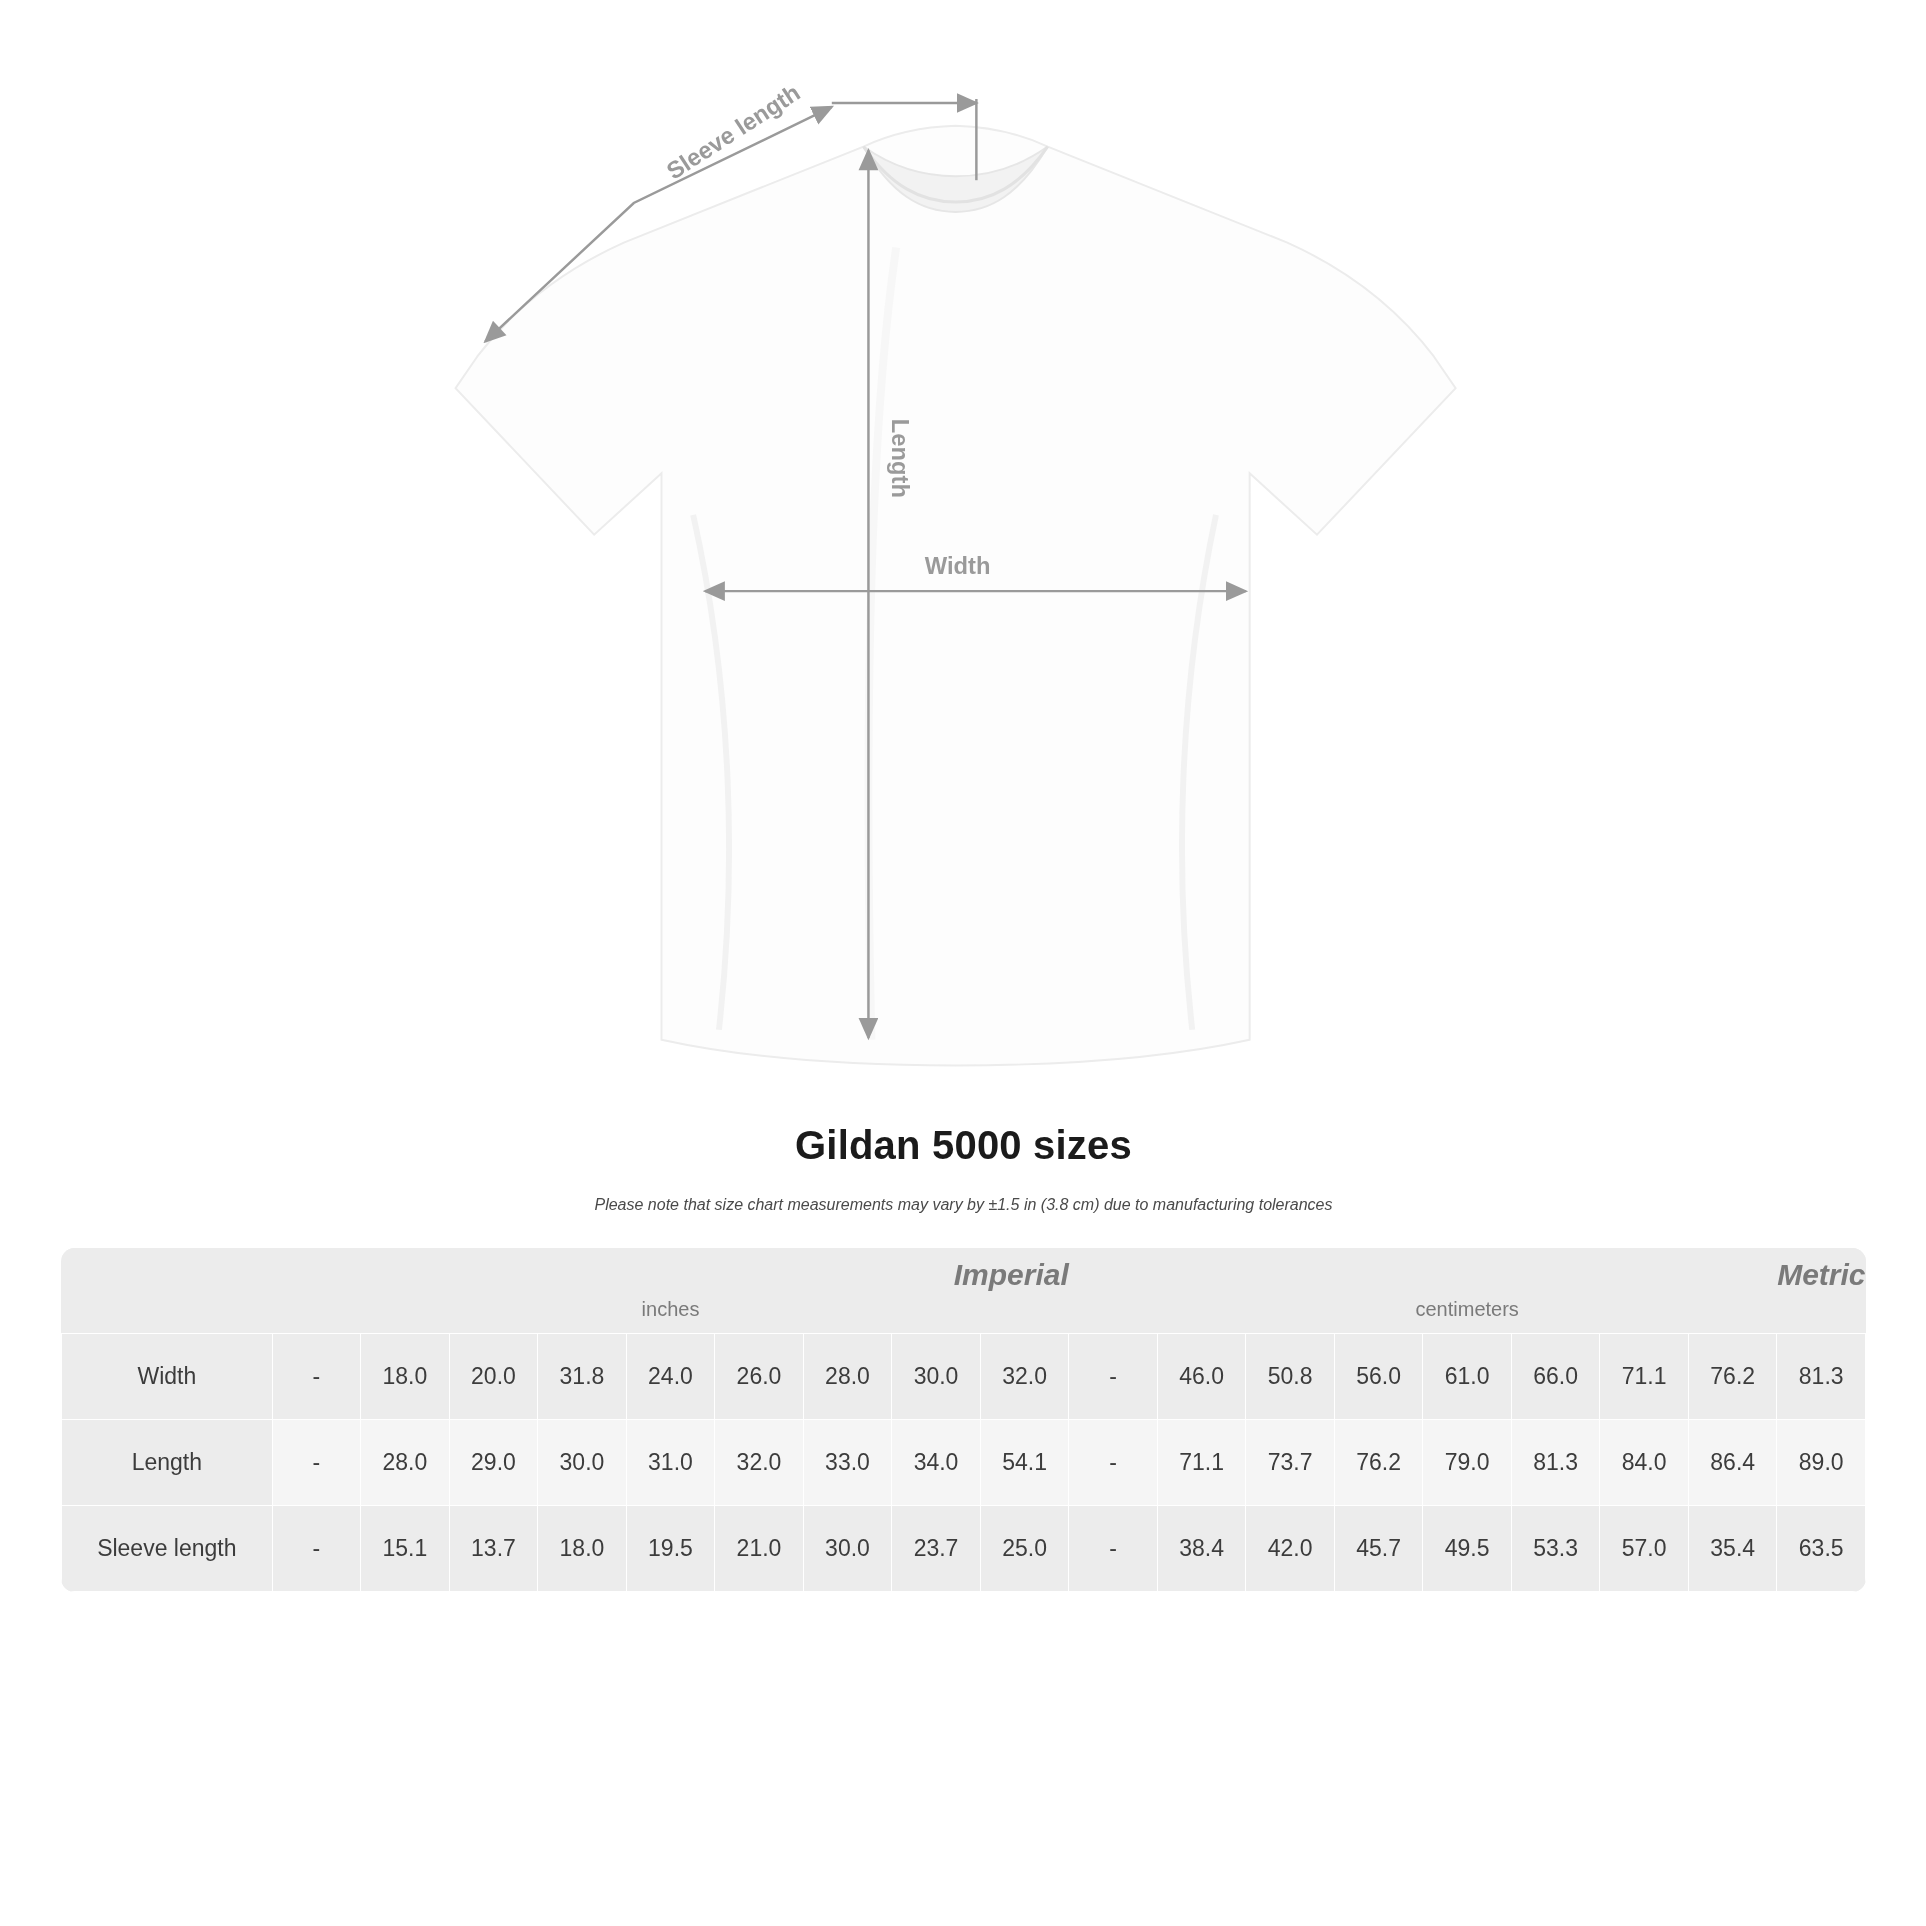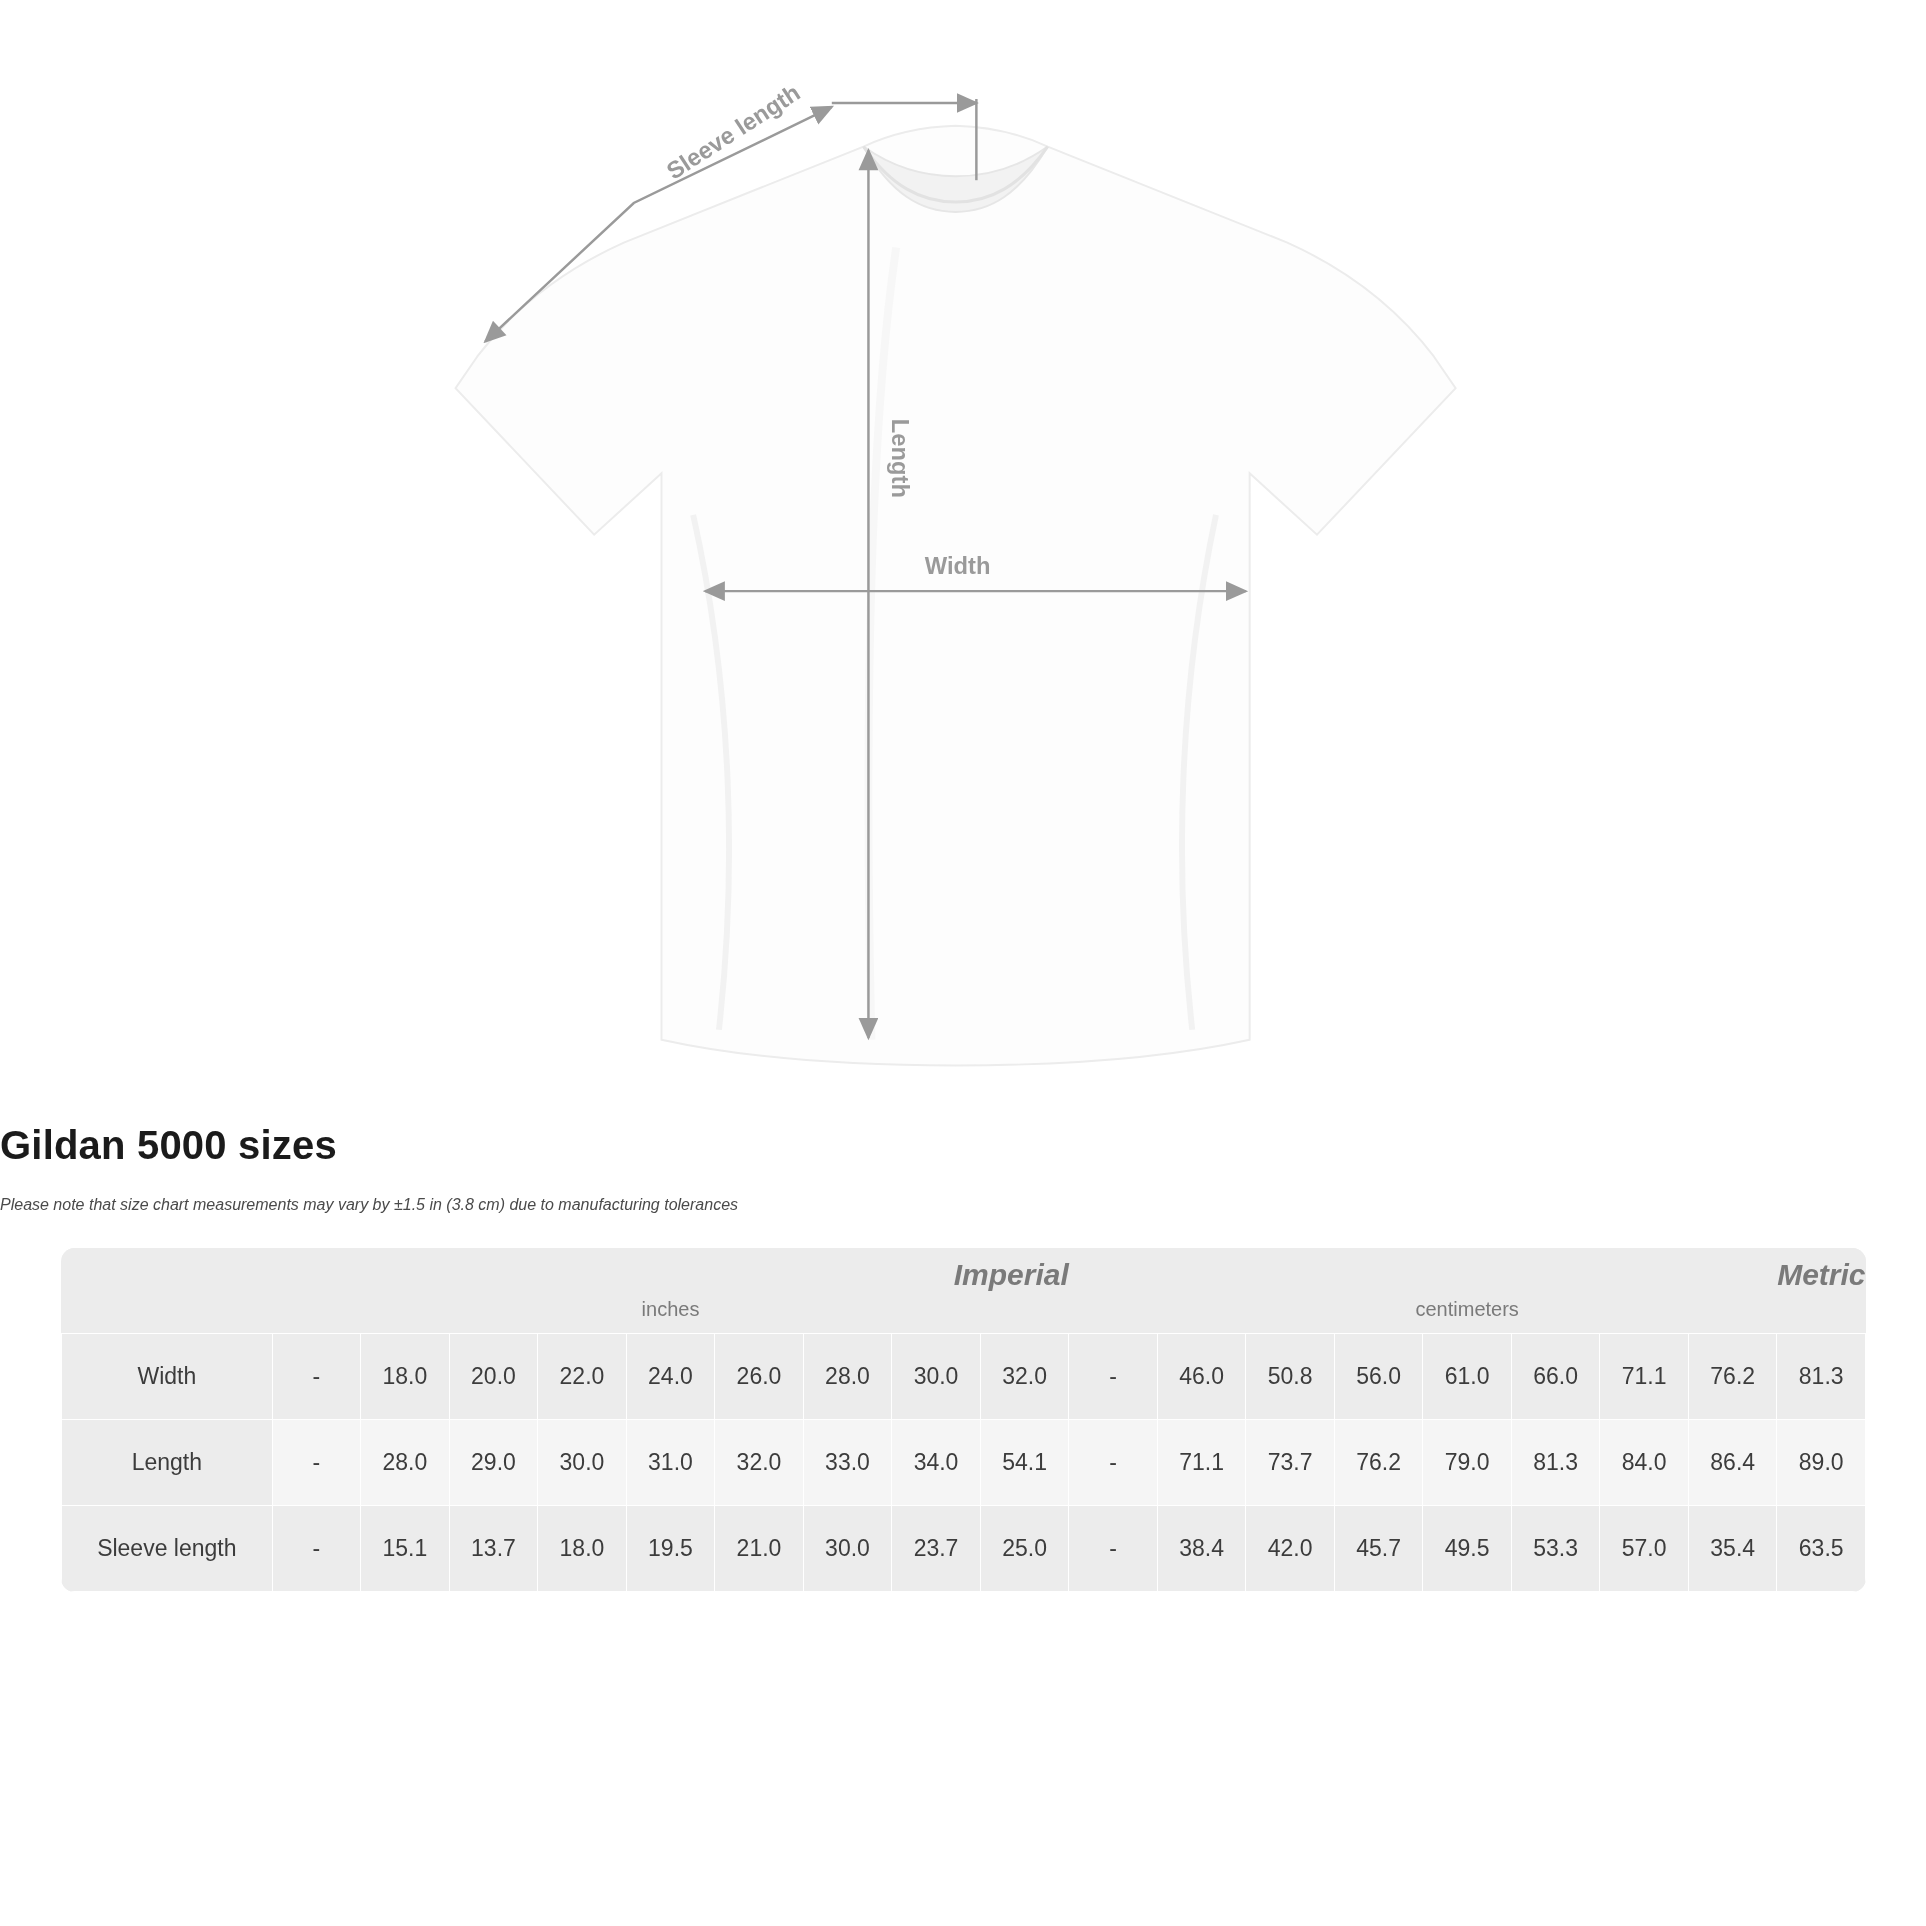--- a/index.html
+++ b/index.html
@@ -28,21 +28,21 @@
     height: 1109px;
   }
   .illustration svg {
     position: absolute;
     left: 0;
     top: 0;
   }
 
   
   .title-block {
-    text-align: left;
+    text-align: center;
     margin-top: 14px;
   }
   .chart-title {
     font-size: 40px;
     font-weight: bold;
     color: #1b1b1b;
     letter-spacing: 0.2px;
   }
   .chart-note {
     font-size: 16px;
@@ -220,21 +220,21 @@
             <div class="unit-sub">centimeters</div>
           </td>
         </tr>
 
 
         <tr class="data-row shade">
           <td class="row-label">Width</td>
           <td>-</td>
           <td>18.0</td>
           <td>20.0</td>
-          <td>22.0</td>
+          <td>31.8</td>
           <td>24.0</td>
           <td>26.0</td>
           <td>28.0</td>
           <td>30.0</td>
           <td>32.0</td>
           <td>-</td>
           <td>46.0</td>
           <td>50.8</td>
           <td>56.0</td>
           <td>61.0</td>

